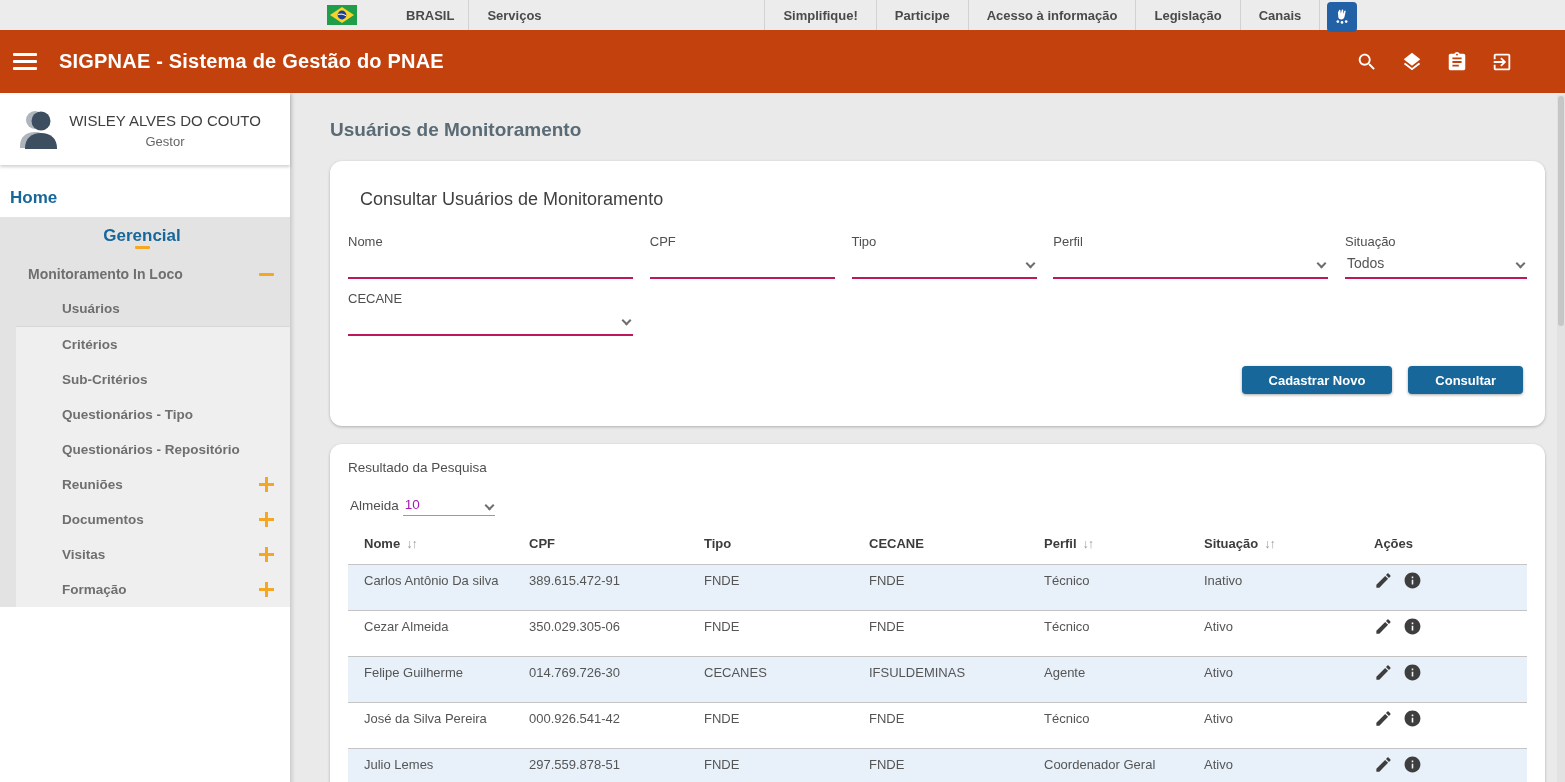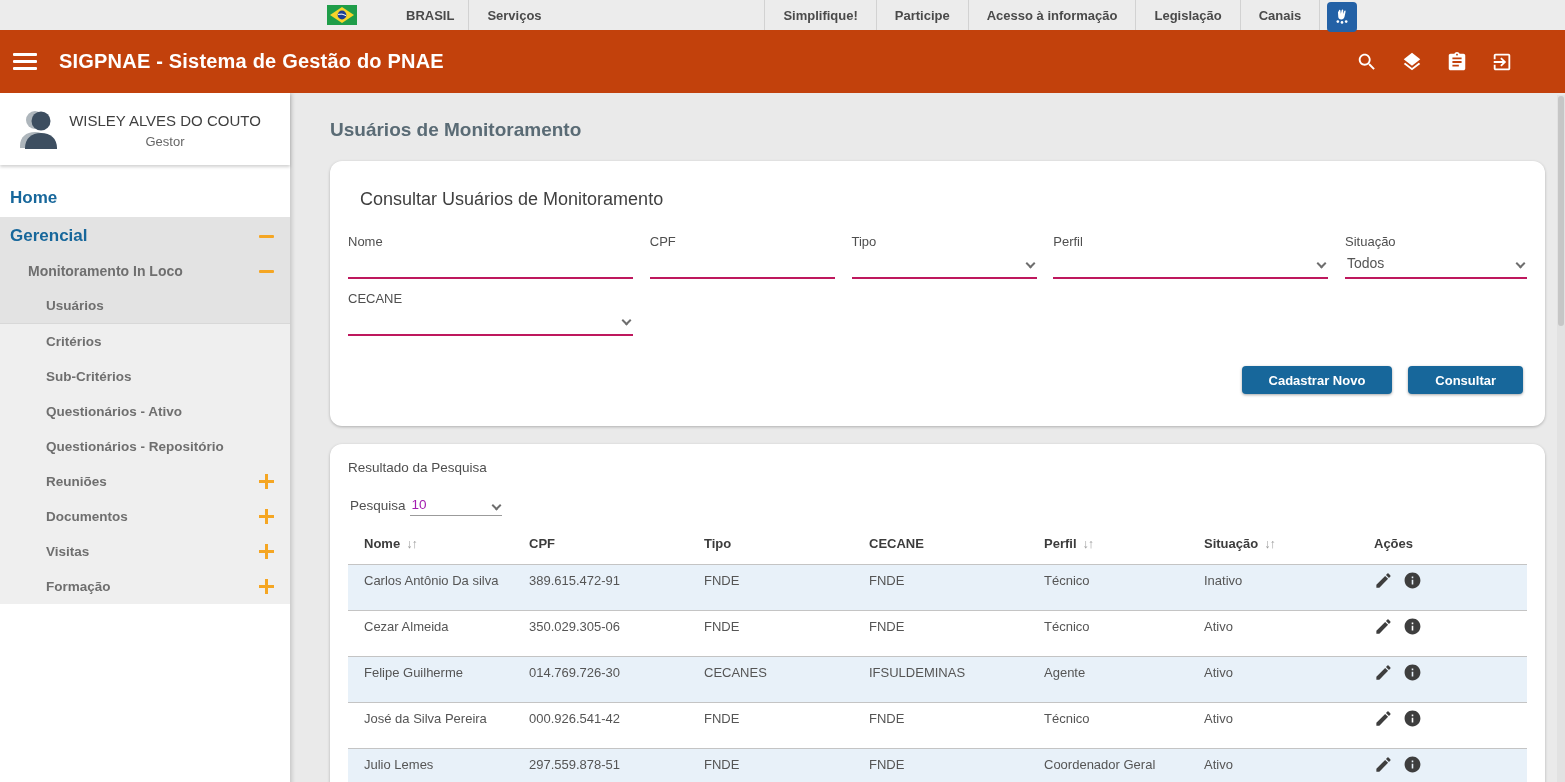--- a/index.html
+++ b/index.html
@@ -36,24 +36,24 @@
     box-shadow:0 2px 3px rgba(0,0,0,.18); position:relative; z-index:1; background:#fff; }
   .avatar { flex:0 0 52px; margin-left:4px; }
   .user-info { flex:1; text-align:center; padding-right:16px; }
   .user-name { font-size:15px; color:#3f3f3f; line-height:1.3; }
   .user-role { font-size:13px; color:#666; margin-top:4px; }
 
   .menu { margin-top:14px; }
   .item-home { padding:9px 10px; font-size:17px; font-weight:bold; color:#17679b; cursor:pointer; }
   .gerencial-section { background:#e3e3e3; }
   .item-gerencial { padding:9px 16px 9px 10px; font-size:17px; font-weight:bold; color:#17679b;
-    display:flex; justify-content:space-between; align-items:center; cursor:pointer; }
+    display:flex; justify-content:space-between; align-items:center; cursor:pointer;flex-direction:column; }
   .item-monitoramento { padding:8px 16px 9px 28px; font-size:14px; font-weight:bold; color:#6f6f6f;
     display:flex; justify-content:space-between; align-items:center; cursor:pointer;gap:24px; }
-  .submenu { background:#efefef; }
+  .submenu { background:#efefef;margin-left:16px; }
   .subitem { padding:10px 16px 10px 46px; font-size:13.5px; font-weight:bold; color:#6f6f6f;
     display:flex; justify-content:space-between; align-items:center; cursor:pointer; }
   .subitem.active { background:#e3e3e3; border-bottom:1px solid #d8d8d8; }
   .dash-ic { width:15px; height:3px; background:#f5a623; border-radius:1px; }
   .plus-ic { width:15px; height:15px; position:relative; }
   .plus-ic::before { content:""; position:absolute; left:0; top:6px; width:15px; height:3px; background:#f5a623; }
   .plus-ic::after  { content:""; position:absolute; left:6px; top:0; width:3px; height:15px; background:#f5a623; }
   .side-footer { position:absolute; bottom:0; left:0; right:0; height:38px; background:#17679b;
     color:#fff; display:flex; align-items:center; justify-content:center; font-size:14px; }
   .fnde { font-weight:bold; margin-left:5px; letter-spacing:.5px; border-bottom:2px solid #f5a623;
@@ -199,21 +199,21 @@
           <div class="subitem active">
             <span>Usuários</span>
           </div>
           <div class="subitem">
             <span>Critérios</span>
           </div>
           <div class="subitem">
             <span>Sub-Critérios</span>
           </div>
           <div class="subitem">
-            <span>Questionários - Ativo</span>
+            <span>Questionários - Tipo</span>
           </div>
           <div class="subitem">
             <span>Questionários - Repositório</span>
           </div>
           <div class="subitem">
             <span>Reuniões</span>
             <span class="plus-ic"></span>
           </div>
           <div class="subitem">
             <span>Documentos</span>
@@ -276,21 +276,21 @@
       </div>
       <div class="btn-row">
         <button class="btn">Cadastrar Novo</button>
         <button class="btn">Consultar</button>
       </div>
     </div>
 
     <div class="card card-resultado">
       <div class="result-title">Resultado da Pesquisa</div>
       <div class="mostrar-row">
-        <span class="mostrar-label">Pesquisa</span>
+        <span class="mostrar-label">Almeida</span>
         <div class="mostrar-select">
           <span>10</span>
           <span class="chev"></span>
         </div>
       </div>
 
       <table>
         <colgroup>
           <col style="width:165px">
             <col style="width:175px">

